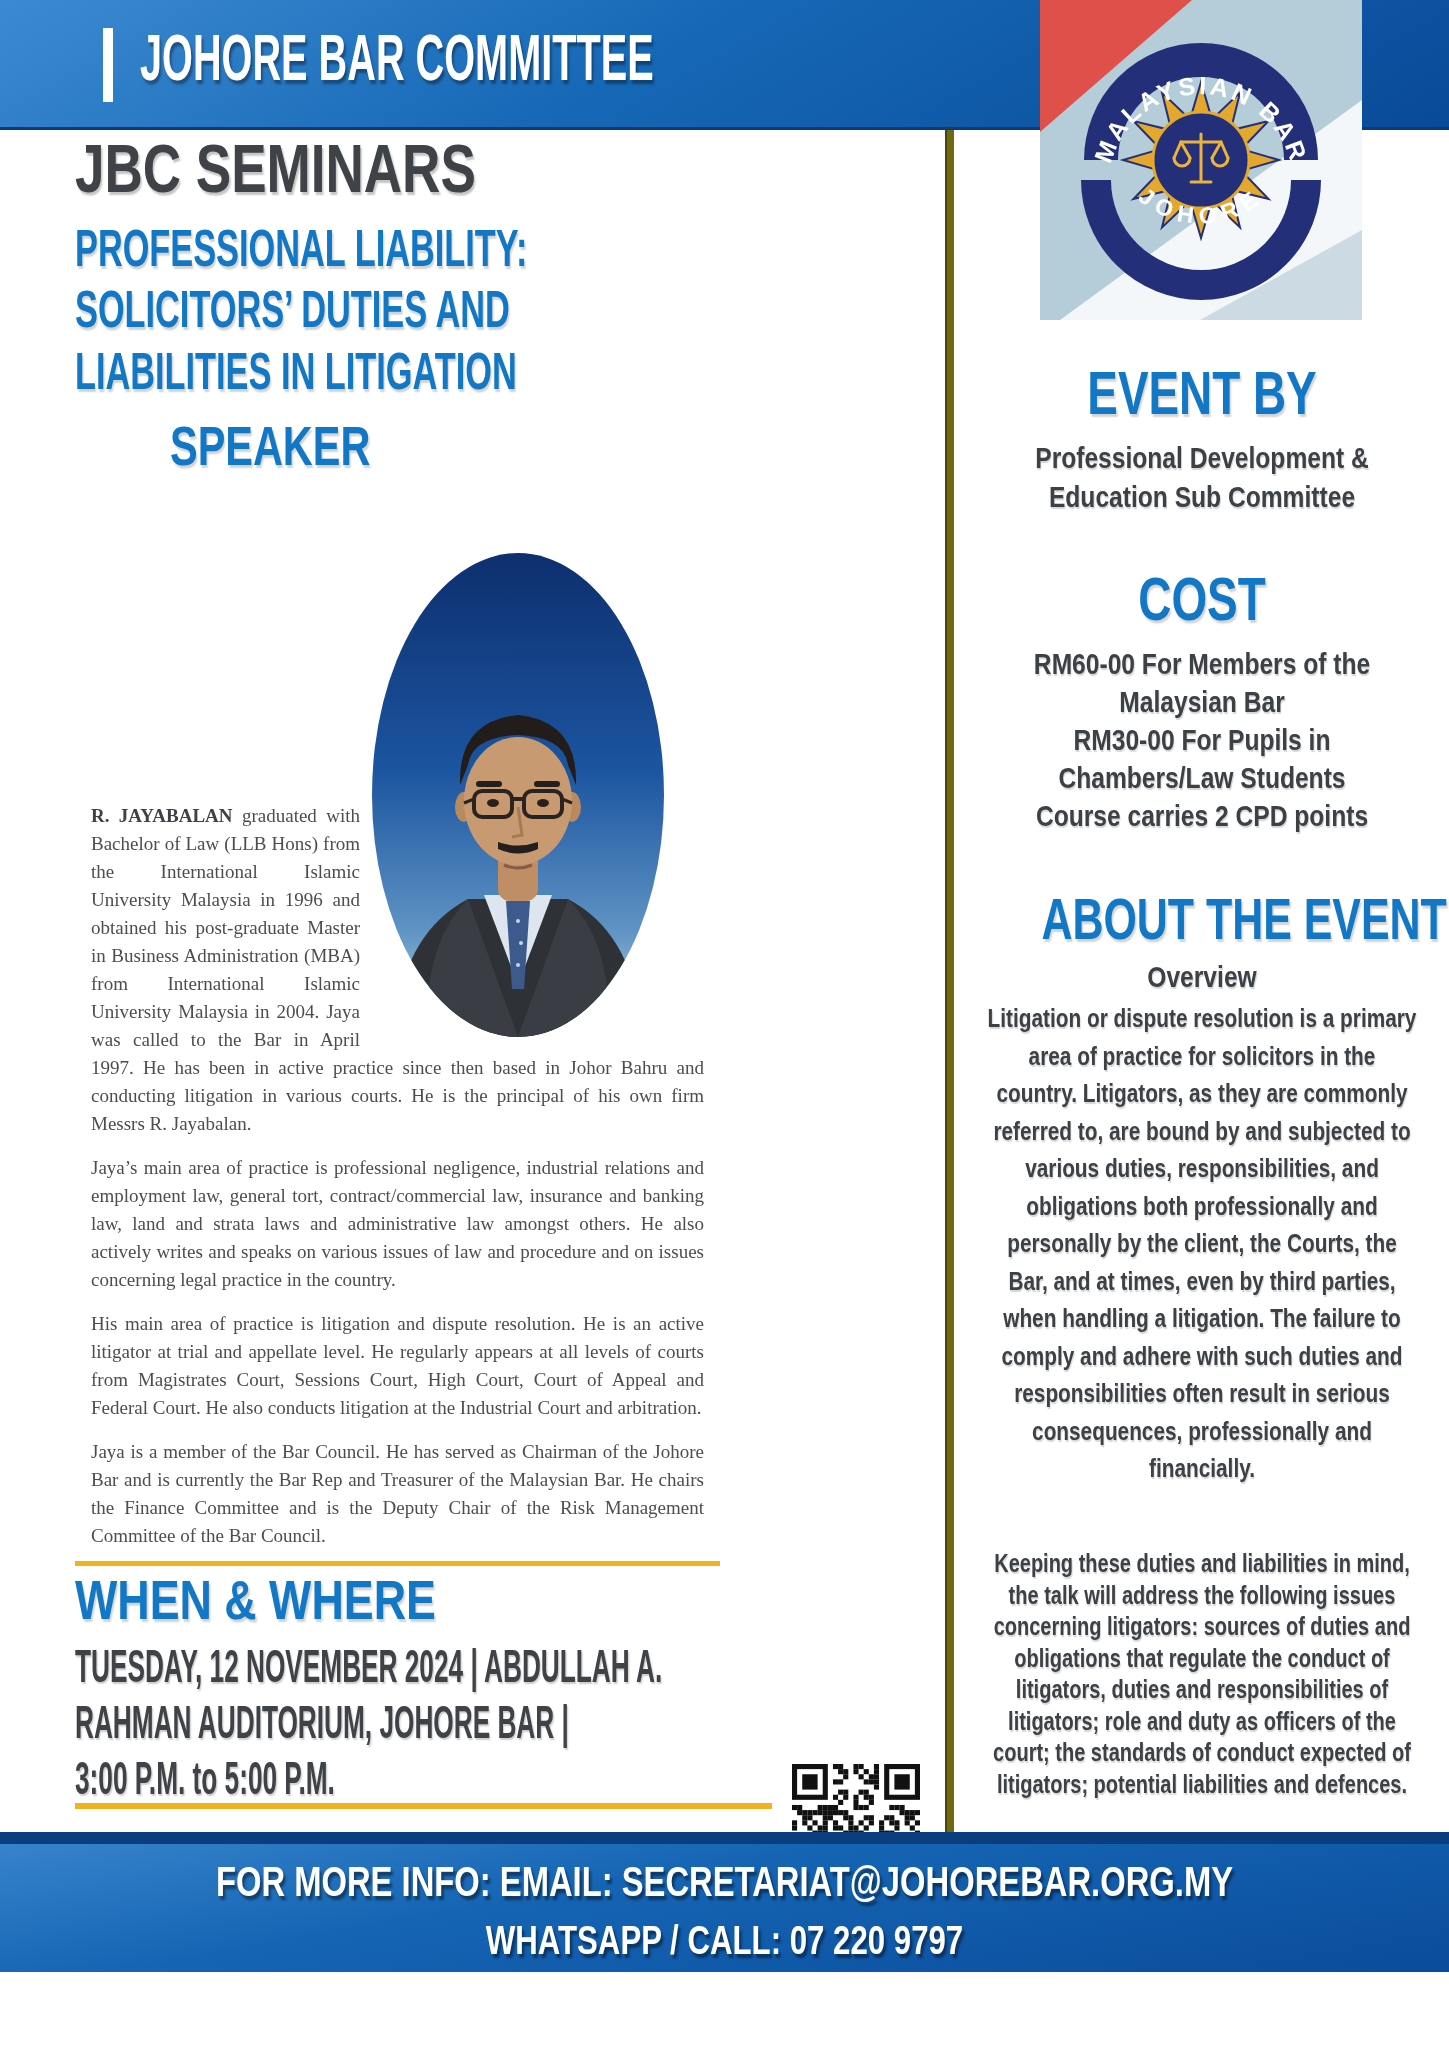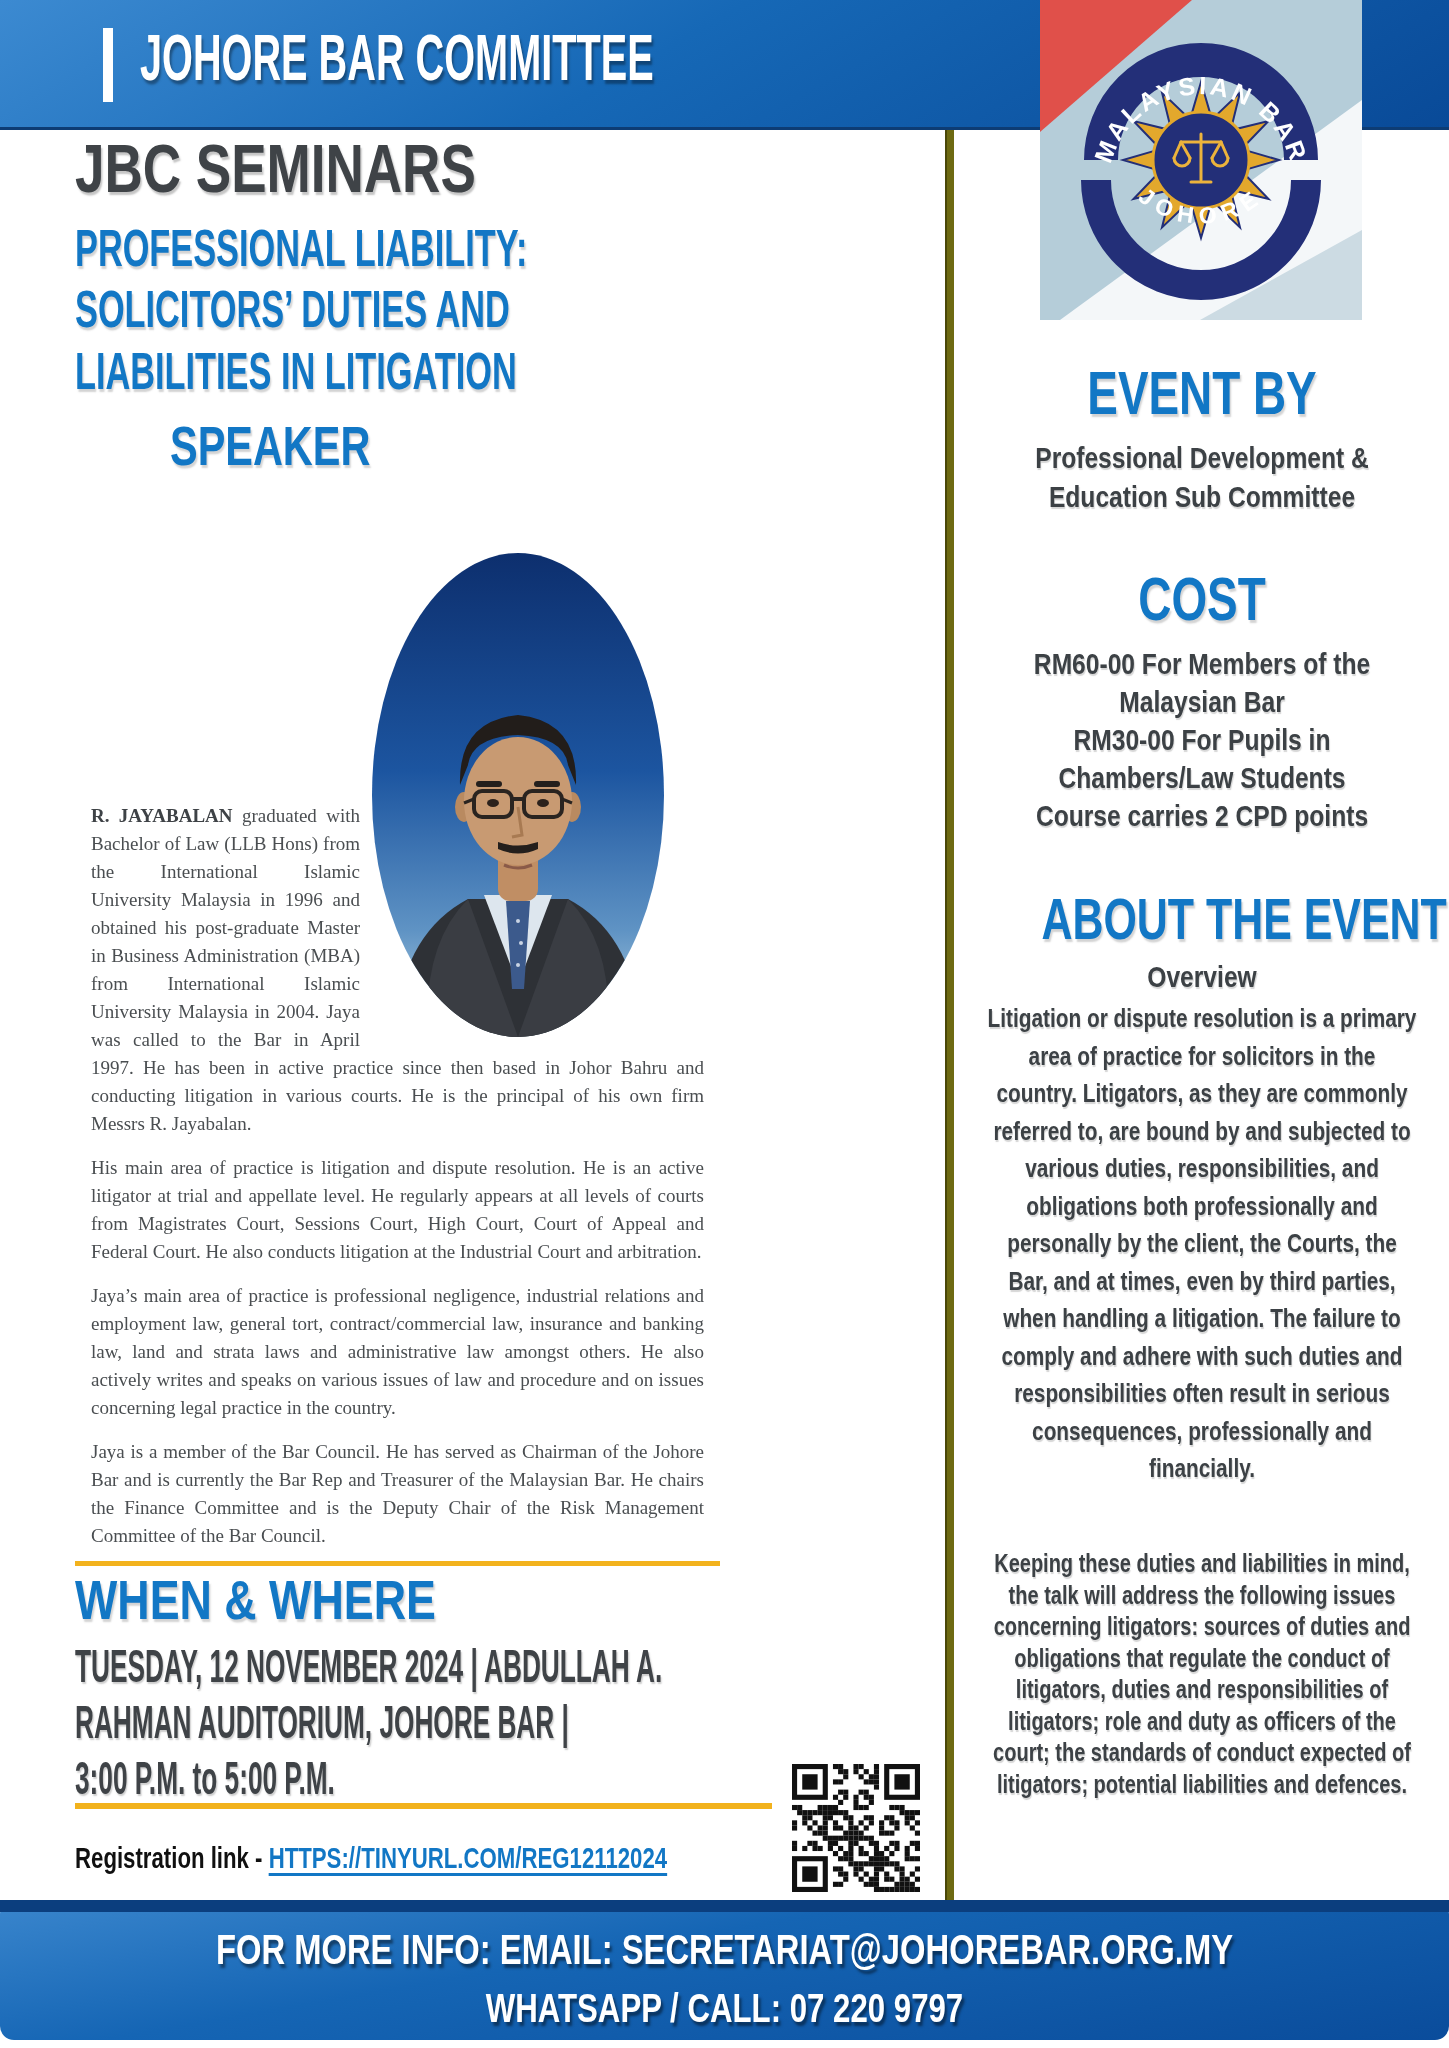--- a/index.html
+++ b/index.html
@@ -75,22 +75,22 @@
   .pre { white-space:pre-line; }
   .eventby-body { top:438px; font-size:30px; line-height:39px; }
   .cost-1 { top:645px; font-size:30px; line-height:38px; }
   .cost-2 { top:721px; font-size:30px; line-height:38px; }
   .cost-3 { top:797px; font-size:30px; line-height:38px; }
   .overview { top:960px; font-size:30px; line-height:34px; }
   .about-p1 { top:1000px; left:-53px; width:540px; font-size:26px; line-height:37.5px; transform:scaleX(0.8); }
   .about-p2 { top:1548px; left:-53px; width:540px; font-size:25px; line-height:31.5px; transform:scaleX(0.8); }
 
   
-  .bottom-band { position:absolute; left:0; top:1900px; width:1449px; height:140px;
-    background:linear-gradient(170deg,#3a86cd 0%, #1565b4 40%, #0a4c9b 100%);border-radius:14px; }
+  .bottom-band { position:absolute; left:0; top:1832px; width:1449px; height:140px;
+    background:linear-gradient(170deg,#3a86cd 0%, #1565b4 40%, #0a4c9b 100%); }
   .bottom-band::before { content:""; position:absolute; left:0; top:0; width:100%; height:12px; background:#0b3e7e; }
   .foot-1, .foot-2 { position:absolute; left:0; width:1449px; text-align:center; color:#ffffff; font-weight:bold;
     white-space:nowrap; transform:scaleX(0.78); transform-origin:50% 0;
     text-shadow:3px 4px 3px rgba(0,0,0,.45); }
   .foot-1 { top:26px; font-size:42px; }
   .foot-2 { top:86px; font-size:40px; }
 </style>
 </head>
 <body>
 
@@ -150,22 +150,22 @@
               <ellipse cx="121" cy="250" rx="6" ry="4" fill="#2b211c"></ellipse>
               <ellipse cx="171" cy="250" rx="6" ry="4" fill="#2b211c"></ellipse>
               <path d="M146 254 L150 282 L140 284" fill="none" stroke="#a87a52" stroke-width="3"></path>
               <path d="M126 296 Q146 305 166 296 L166 289 Q146 296 126 289 Z" fill="#241f1c"></path>
               <path d="M132 312 Q146 318 160 312" fill="none" stroke="#8a5a48" stroke-width="3"></path>
             </g>
           </svg>
         </div>
       </div>
       <p><span class="name">R. JAYABALAN</span><span> graduated with Bachelor of Law (LLB Hons) from the International Islamic University Malaysia in 1996 and obtained his post-graduate Master in Business Administration (MBA) from International Islamic University Malaysia in 2004. Jaya was called to the Bar in April 1997. He has been in active practice since then based in Johor Bahru and conducting litigation in various courts. He is the principal of his own firm Messrs R. Jayabalan.</span></p>
+      <p>Jaya’s main area of practice is professional negligence, industrial relations and employment law, general tort, contract/commercial law, insurance and banking law, land and strata laws and administrative law amongst others. He also actively writes and speaks on various issues of law and procedure and on issues concerning legal practice in the country.</p>
       <p>His main area of practice is litigation and dispute resolution. He is an active litigator at trial and appellate level. He regularly appears at all levels of courts from Magistrates Court, Sessions Court, High Court, Court of Appeal and Federal Court. He also conducts litigation at the Industrial Court and arbitration.</p>
-      <p>Jaya’s main area of practice is professional negligence, industrial relations and employment law, general tort, contract/commercial law, insurance and banking law, land and strata laws and administrative law amongst others. He also actively writes and speaks on various issues of law and procedure and on issues concerning legal practice in the country.</p>
       <p>Jaya is a member of the Bar Council. He has served as Chairman of the Johore Bar and is currently the Bar Rep and Treasurer of the Malaysian Bar. He chairs the Finance Committee and is the Deputy Chair of the Risk Management Committee of the Bar Council.</p>
     </div>
 
     <div class="rule-yellow rule-1"></div>
     <div class="ww-h">WHEN &amp; WHERE</div>
     <div class="ww-details">TUESDAY, 12 NOVEMBER 2024 | ABDULLAH A.
 RAHMAN AUDITORIUM, JOHORE BAR |
 3:00 P.M. to 5:00 P.M.</div>
     <div class="rule-yellow rule-2"></div>
 

